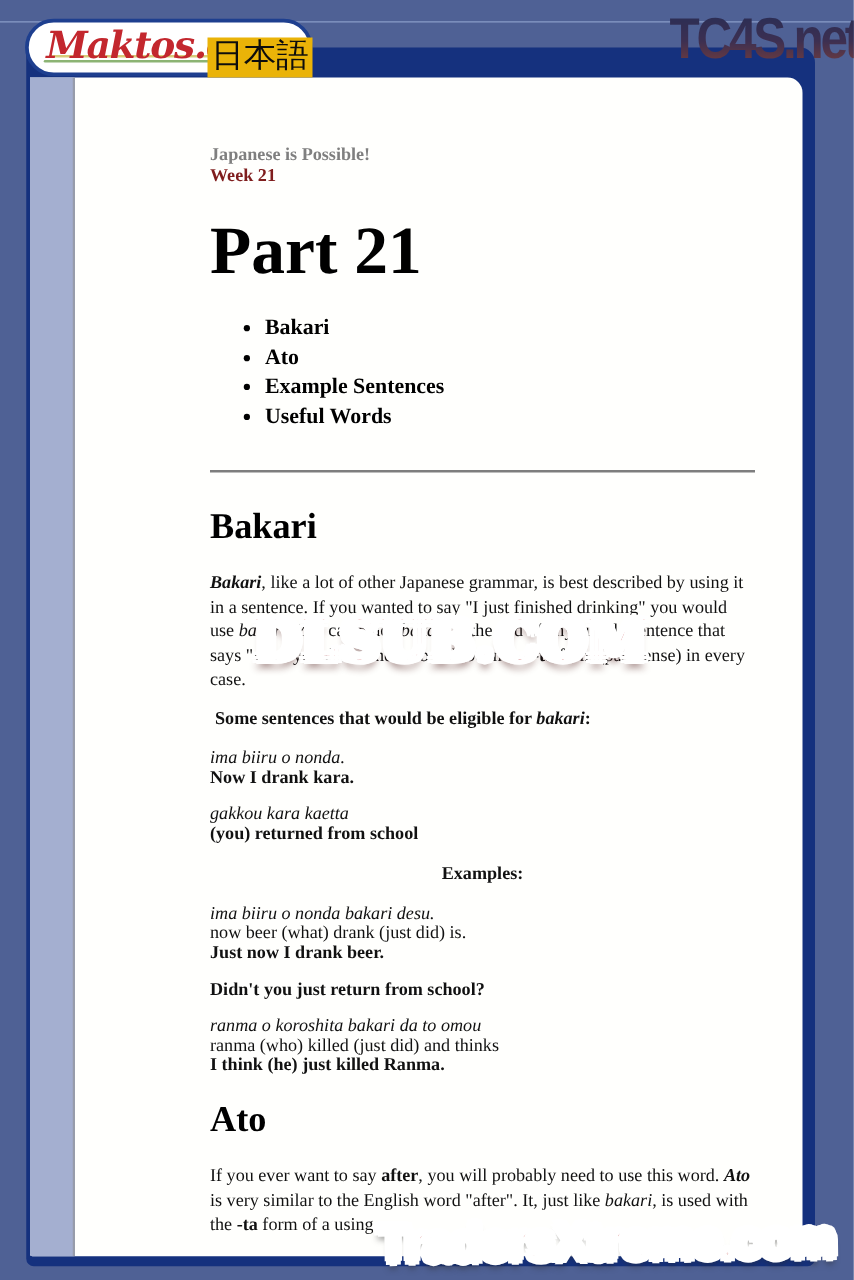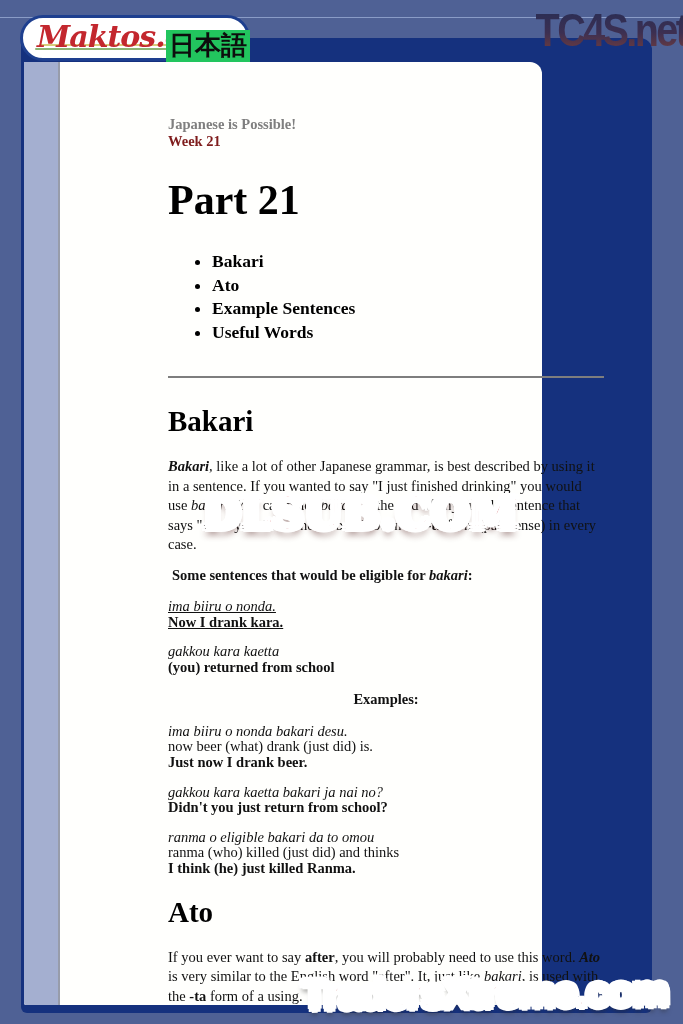--- a/index.html
+++ b/index.html
@@ -10,21 +10,21 @@
   }
   .top-hairline{
     position:absolute;left:0;top:17px;width:683px;height:1px;
     background:#9db0d8;opacity:.75;z-index:1;
   }
   .navy-frame{
     position:absolute;left:21px;top:38px;width:631px;height:975px;
     background:#15317e;border-radius:6px 12px 6px 6px;z-index:2;
   }
   .page-card{
-    position:absolute;left:24px;top:62px;width:518px;height:943px;
+    position:absolute;left:24px;top:62px;width:618px;height:943px;
     background:#fffffd;border-radius:0 12px 2px 2px;z-index:3;
   }
   .left-strip{
     position:absolute;left:0;top:0;width:34px;height:943px;
     background:#a4afd0;border-right:2px solid #979caa;
     border-radius:0 0 0 2px;
   }
   
   .logo-pill{
     position:absolute;left:20px;top:15px;width:230px;height:46px;
@@ -35,22 +35,22 @@
   .logo-line.yellow{left:16px;bottom:12px;width:196px;background:#d8cc7a;}
   .logo-line.green{left:12px;bottom:8px;width:204px;background:#8cb474;}
   .logo-text{
     position:absolute;left:14px;top:1px;
     font-family:"DejaVu Serif", serif;font-style:italic;font-weight:bold;
     font-size:30px;color:#c3272e;letter-spacing:-1px;white-space:nowrap;
     z-index:7;
   }
   .brand-jp{
     position:absolute;left:166px;top:30px;z-index:8;
-    background:#22c55e;padding:1px 3px 2px 3px;
-    font-family:"DejaVu Sans", sans-serif;font-weight:bold;
+    background:#eab308;padding:1px 3px 2px 3px;
+    font-family:"DejaVu Sans", sans-serif;font-weight:normal;
     font-size:26px;color:#0d0d0d;line-height:1.1;white-space:nowrap;
   }
   
   .wm-tc4s{
     position:absolute;right:-3px;top:3px;z-index:9;
     font-family:"Liberation Sans", sans-serif;font-weight:bold;
     font-size:46px;letter-spacing:-3px;white-space:nowrap;
     transform:scaleX(.86);transform-origin:100% 0;
     background:linear-gradient(#242d56 0%, #3c2f51 55%, #7c3f3a 100%);
     -webkit-background-clip:text;background-clip:text;color:transparent;
@@ -78,35 +78,35 @@
       -4px 0 0 #fff, 4px 0 0 #fff, 0 -4px 0 #fff, 0 4px 0 #fff,
       0 6px 5px rgba(40,40,40,.55);
   }
   
   .doc{
     position:absolute;left:144px;top:54px;width:436px;z-index:4;
     color:#111;font-size:14.5px;line-height:19.5px;
   }
   .series{color:#7f7f7f;font-weight:bold;font-size:14.5px;line-height:17px;margin:0;}
   .week{color:#7f1d1d;font-weight:bold;font-size:14.5px;line-height:17px;margin:0;}
-  h1.title{font-size:42px;line-height:50px;margin:25px 0 0 0;color:#000;}
+  h1.title{font-size:54px;line-height:50px;margin:25px 0 0 0;color:#000;}
   ul.toc{margin:25px 0 0 0;padding-left:44px;}
   ul.toc li{
     font-weight:bold;font-size:17.5px;line-height:23.5px;color:#000;
     list-style-type:disc;
   }
   hr.divider{border:none;border-top:2px solid #7e7e7e;margin:32px 0 0 0;}
   h2.sec{font-size:29px;line-height:34px;margin:26px 0 0 0;color:#000;}
   p.body{margin:19px 0 0 0;}
   p.lbl{margin:11px 0 0 4px;font-weight:bold;}
   .bi{font-weight:bold;font-style:italic;}
   .it{font-style:italic;}
   .bd{font-weight:bold;}
   .ex{margin:14px 0 0 0;line-height:15.6px;}
-  .ex.first{text-decoration:underline;}
+  .ex.first{}
   .ex .jp{font-style:italic;display:block;}
   .ex .gloss{display:block;}
   .ex .en{font-weight:bold;display:block;}
   p.examples-label{margin:15px 0 0 0;font-weight:bold;text-align:center;}
   h2.sec.ato{margin-top:18px;}
 </style>
 </head>
 <body>
 
 <div class="top-hairline"></div>
@@ -146,25 +146,24 @@
     </div>
 
     <p class="examples-label">Examples:</p>
 
     <div class="ex">
       <span class="jp">ima biiru o nonda bakari desu.</span>
       <span class="gloss">now beer (what) drank (just did) is.</span>
       <span class="en">Just now I drank beer.</span>
     </div>
     <div class="ex">
-      <span class="jp">gakkou kara kaetta bakari ja nai no?</span>
       <span class="en">Didn't you just return from school?</span>
     </div>
     <div class="ex">
-      <span class="jp">ranma o eligible bakari da to omou</span>
+      <span class="jp">ranma o koroshita bakari da to omou</span>
       <span class="gloss">ranma (who) killed (just did) and thinks</span>
       <span class="en">I think (he) just killed Ranma.</span>
     </div>
 
     <h2 class="sec ato">Ato</h2>
 
     <p class="body"><span>If you ever want to say </span><span class="bd">after</span><span>, you will probably need to use this word. </span><span class="bi">Ato</span><span> is very similar to the English word "after". It, just like </span><span class="it">bakari</span><span>, is used with the </span><span class="bd">-ta</span><span> form of a using.</span></p>
   </div>
 </div>
 

